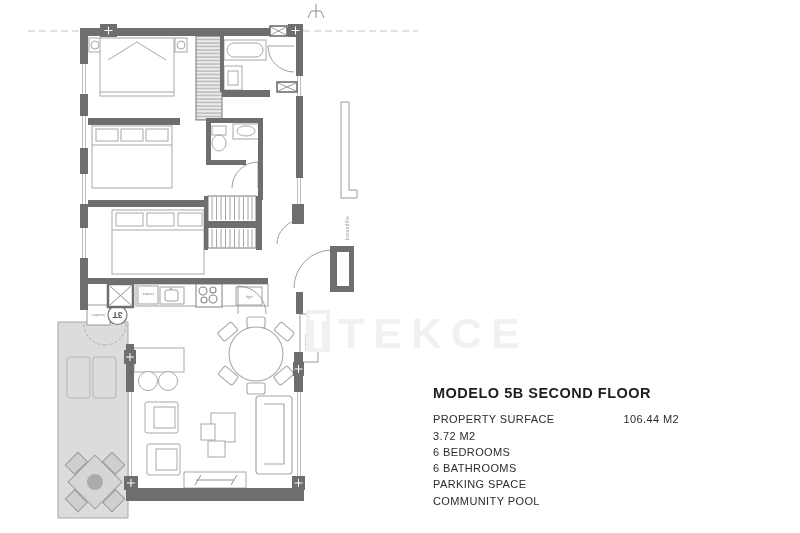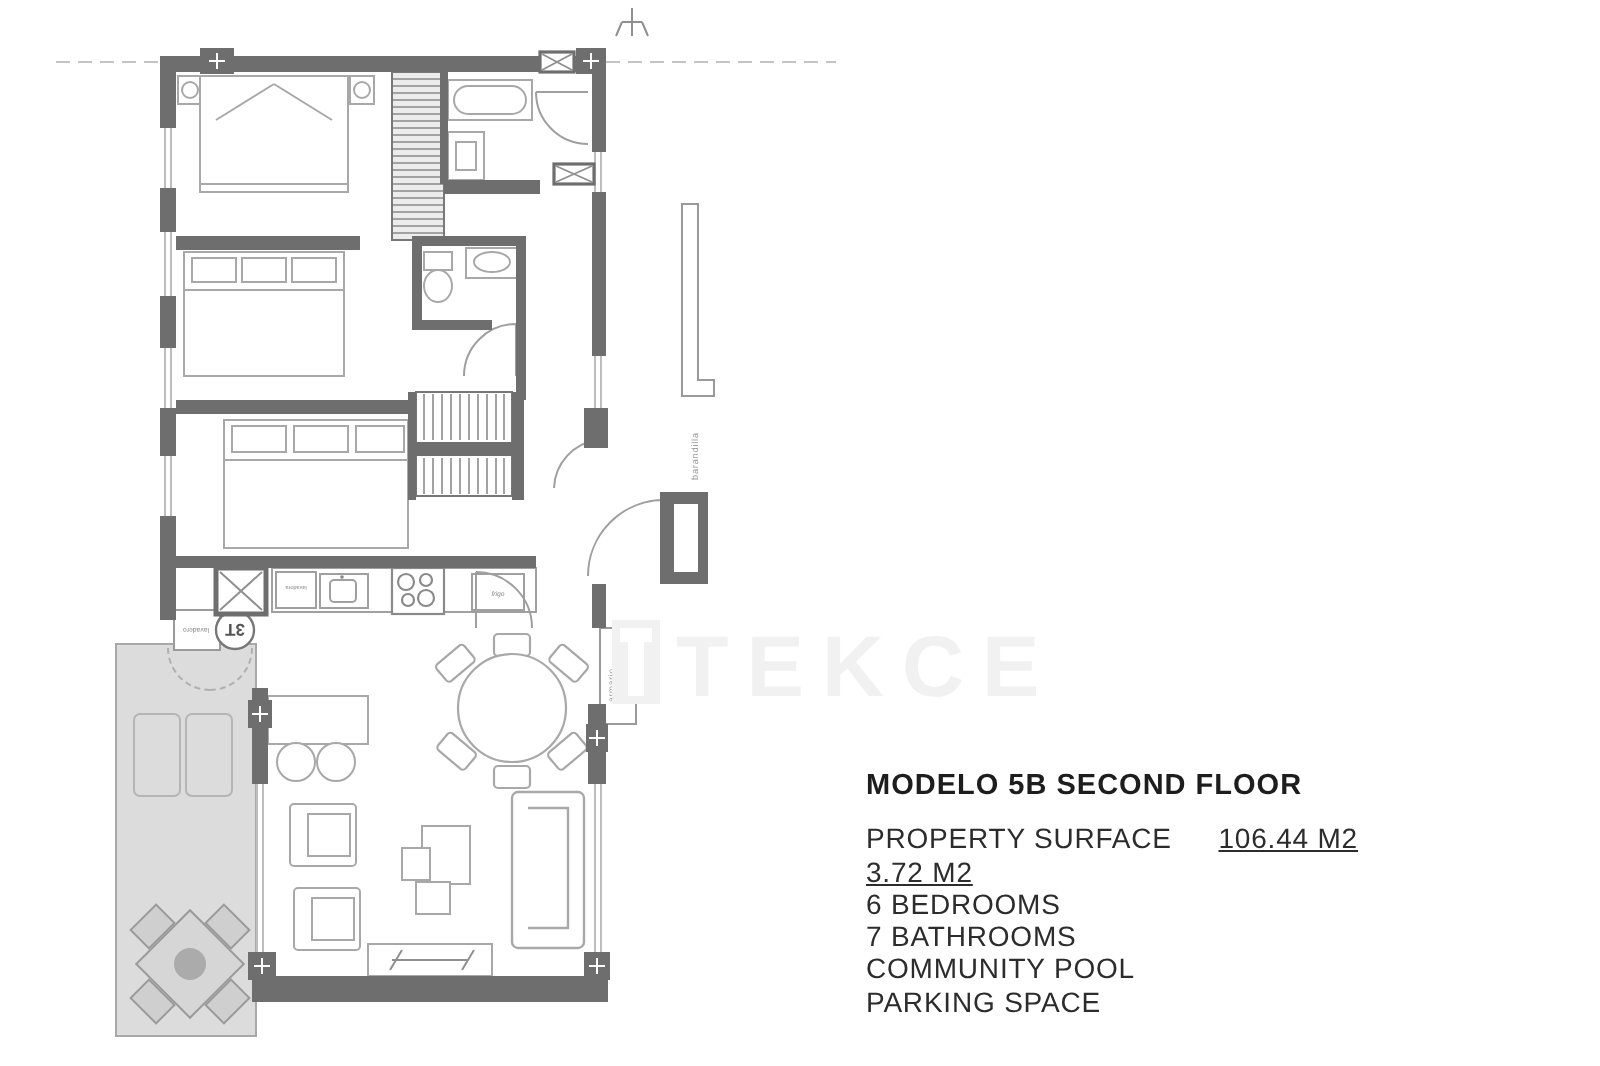--- a/index.html
+++ b/index.html
@@ -4,22 +4,22 @@
 <style>
   html,body{margin:0;padding:0;background:#ffffff;}
   body{width:800px;height:533px;position:relative;overflow:hidden;
        font-family:"Liberation Sans", sans-serif;}
   .plan-wrap{position:absolute;left:0;top:0;width:800px;height:533px;}
   svg{display:block;}
   .info{position:absolute;left:397px;top:386px;width:246px;margin-left:36px;}
   .info h1{font-weight:bold;font-size:14.5px;line-height:1.05;letter-spacing:.5px;
            color:#1d1d1d;margin:0 0 10px 0;}
   .spec-row{display:flex;justify-content:space-between;align-items:baseline;
-            font-size:14px;line-height:16.3px;letter-spacing:.4px;color:#2c2c2c;}
-  .spec-value{text-align:left;white-space:nowrap;text-decoration:underline;}
+            font-size:11px;line-height:16.3px;letter-spacing:.4px;color:#2c2c2c;}
+  .spec-value{text-align:left;white-space:nowrap;}
 </style>
 </head>
 <body>
 
 <div class="plan-wrap">
 <svg width="800" height="533" viewBox="0 0 800 533" xmlns="http://www.w3.org/2000/svg">
   <defs>
     <pattern id="hatch" width="4" height="3.5" patternUnits="userSpaceOnUse">
       <rect width="4" height="3.5" fill="#ececec"></rect>
       <line x1="0" y1="1" x2="4" y2="1" stroke="#9a9a9a" stroke-width="0.9"></line>
@@ -286,24 +286,24 @@
     <span class="spec-value">106.44 M2</span>
   </div>
   <div class="spec-row">
     <span class="spec-value">3.72 M2</span>
   </div>
   <div class="spec-row">
     <span class="spec-label">6 BEDROOMS</span>
     <span class="spec-value"></span>
   </div>
   <div class="spec-row">
-    <span class="spec-label">7 BATHROOMS</span>
+    <span class="spec-label">6 BATHROOMS</span>
+    <span class="spec-value"></span>
+  </div>
+  <div class="spec-row">
+    <span class="spec-label">PARKING SPACE</span>
     <span class="spec-value"></span>
   </div>
   <div class="spec-row">
     <span class="spec-label">COMMUNITY POOL</span>
     <span class="spec-value"></span>
   </div>
-  <div class="spec-row">
-    <span class="spec-label">PARKING SPACE</span>
-    <span class="spec-value"></span>
-  </div>
 </div>
 
 </body></html>

